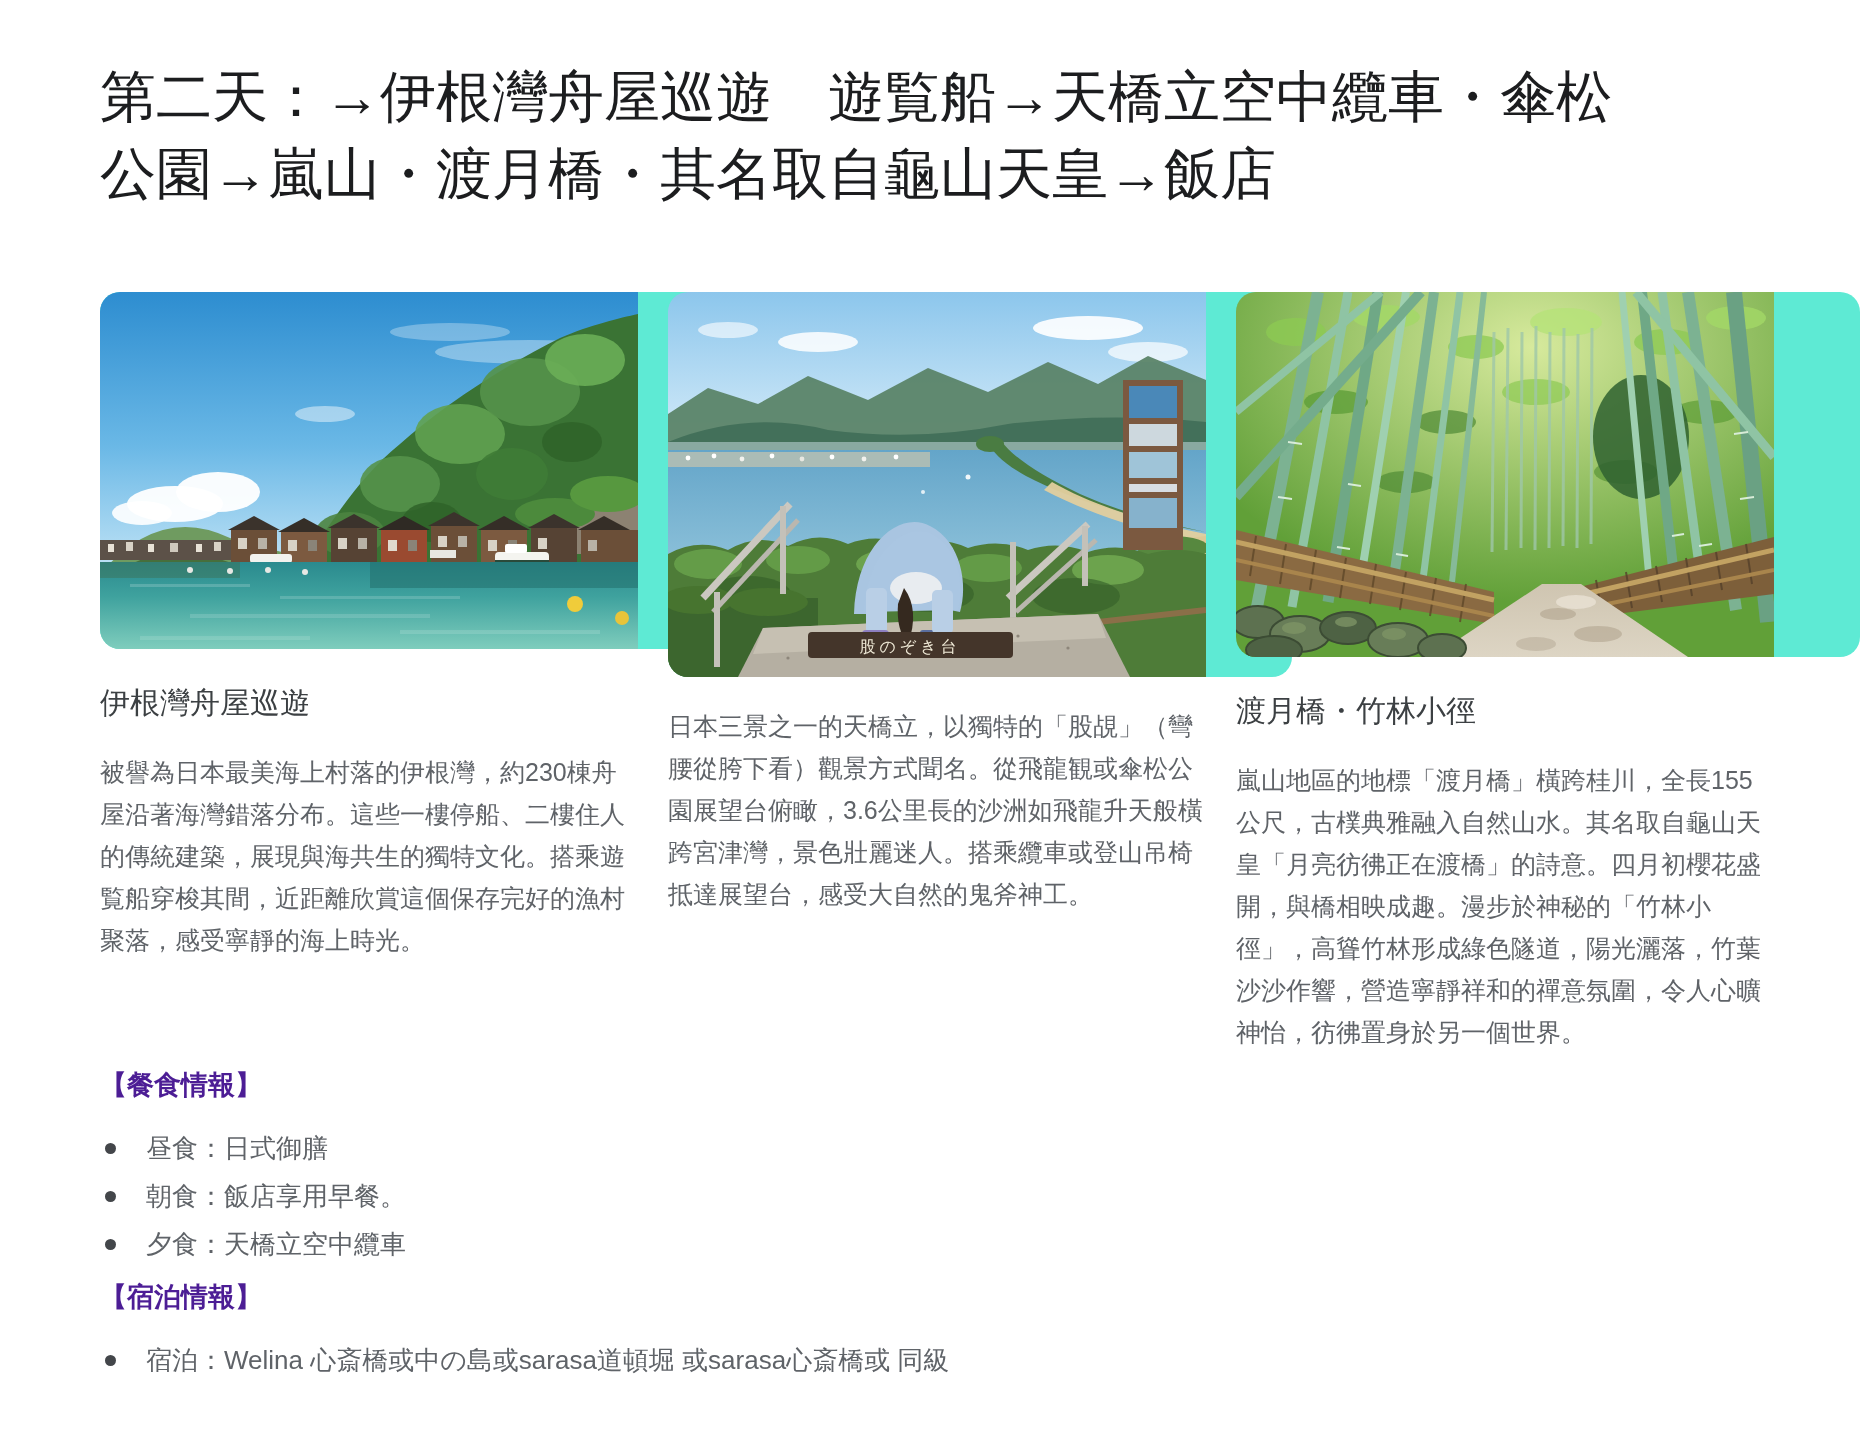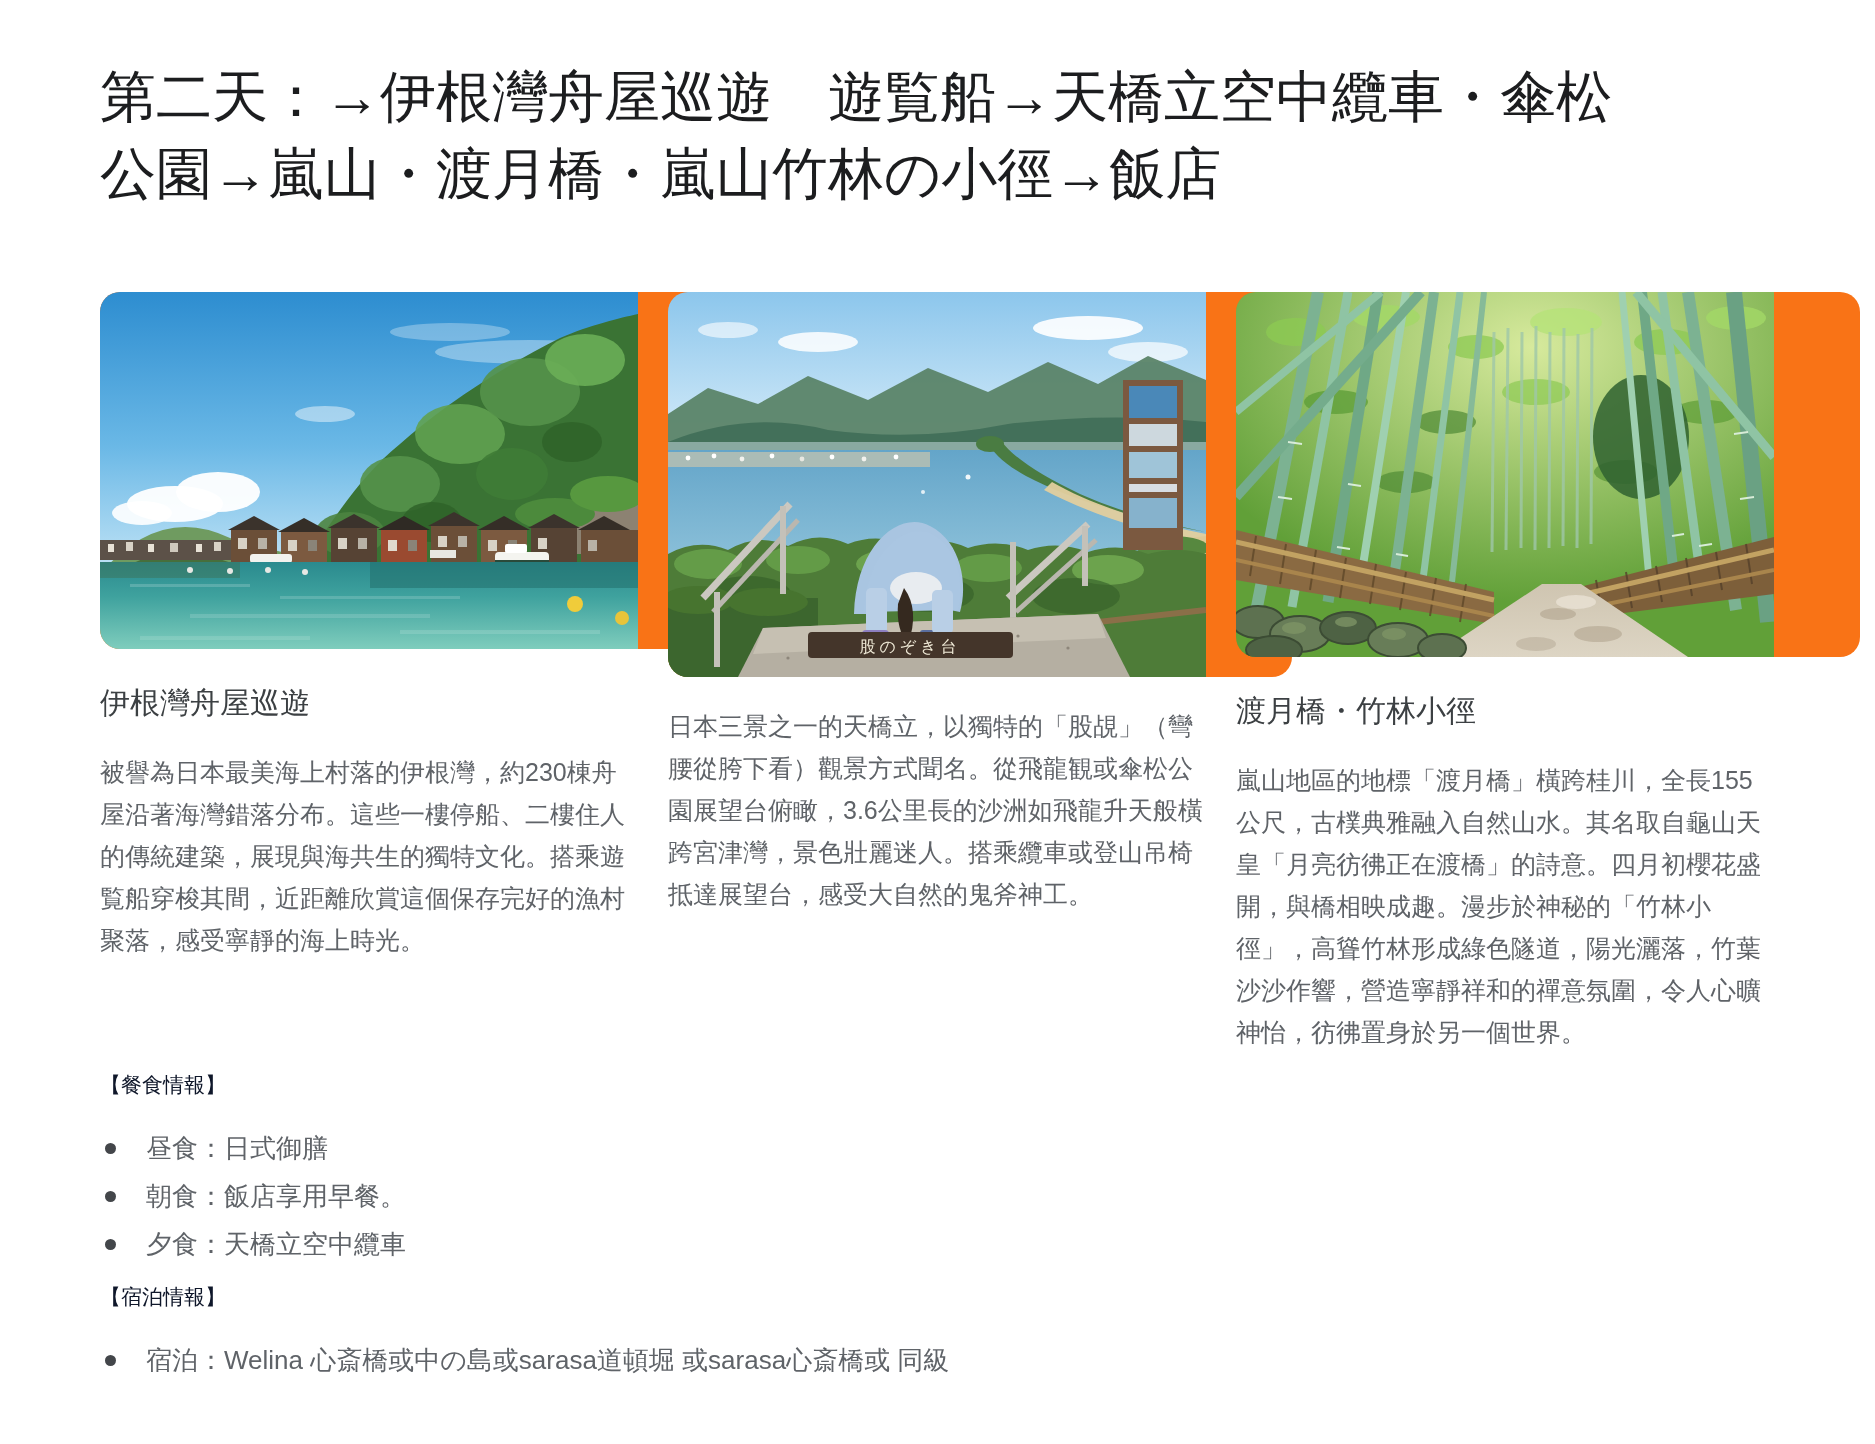--- a/index.html
+++ b/index.html
@@ -14,35 +14,35 @@
     margin:58px 0 0 0;
     max-width:1520px;
     font-size:56px; font-weight:400; line-height:77px;
     color:#1c1d1f; letter-spacing:0;
   }
 
   .cards-row { display:flex; gap:30px; margin-top:80px; align-items:flex-start; }
   .card { width:538px; flex:0 0 538px; }
   .card-image {
     width:624px; border-radius:20px; overflow:hidden; line-height:0;
-    background:#f97316;
+    background:#5eead4;
   }
   .card-image svg { display:block; }
   .card-caption {
     margin-top:34px; font-size:30px; line-height:40px;
     color:#3c4043; font-weight:400;
   }
   .card-desc {
     margin-top:28px; font-size:25px; line-height:42px;
     color:#5f6368;
   }
 
   .section-header {
-    margin-top:14px; font-size:21px; line-height:36px;
-    font-weight:400; color:#0f172a;
+    margin-top:14px; font-size:27px; line-height:36px;
+    font-weight:700; color:#4c1d95;
   }
   .section-header.lodging-header { margin-top:18px; }
 
   .bullet-list { list-style:none; margin:28px 0 0 0; padding:0; }
   .bullet-list li {
     position:relative; padding-left:46px; margin-bottom:14px;
     font-size:26px; line-height:34px; color:#5f6368;
   }
   .bullet-dot {
     position:absolute; left:5px; top:12px;
@@ -51,21 +51,21 @@
   .sign-label {
     font-family:"Liberation Sans","DejaVu Sans",sans-serif;
     letter-spacing:4px;
   }
 </style>
 </head>
 <body>
 
 <div class="page">
 
-  <h1 class="doc-title">第二天：→伊根灣舟屋巡遊　遊覧船→天橋立空中纜車・傘松公園→嵐山・渡月橋・嵐山竹林の小徑→飯店</h1>
+  <h1 class="doc-title">第二天：→伊根灣舟屋巡遊　遊覧船→天橋立空中纜車・傘松公園→嵐山・渡月橋・其名取自龜山天皇→飯店</h1>
 
   <div class="cards-row">
 
     <div class="card">
       <div class="card-image">
         <svg width="538" height="357" viewBox="0 0 538 357" xmlns="http://www.w3.org/2000/svg">
           <defs>
             <linearGradient id="sky1" x1="0" y1="0" x2="0" y2="1">
               <stop offset="0" stop-color="#2d8dd0"></stop>
                 <stop offset="0.55" stop-color="#6ab8e6"></stop>

